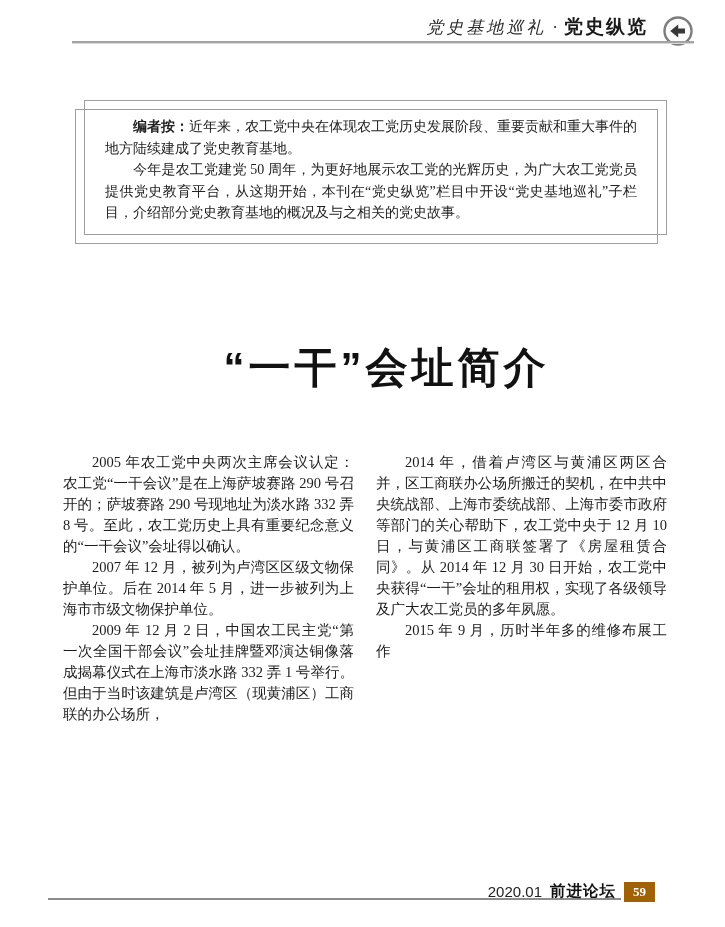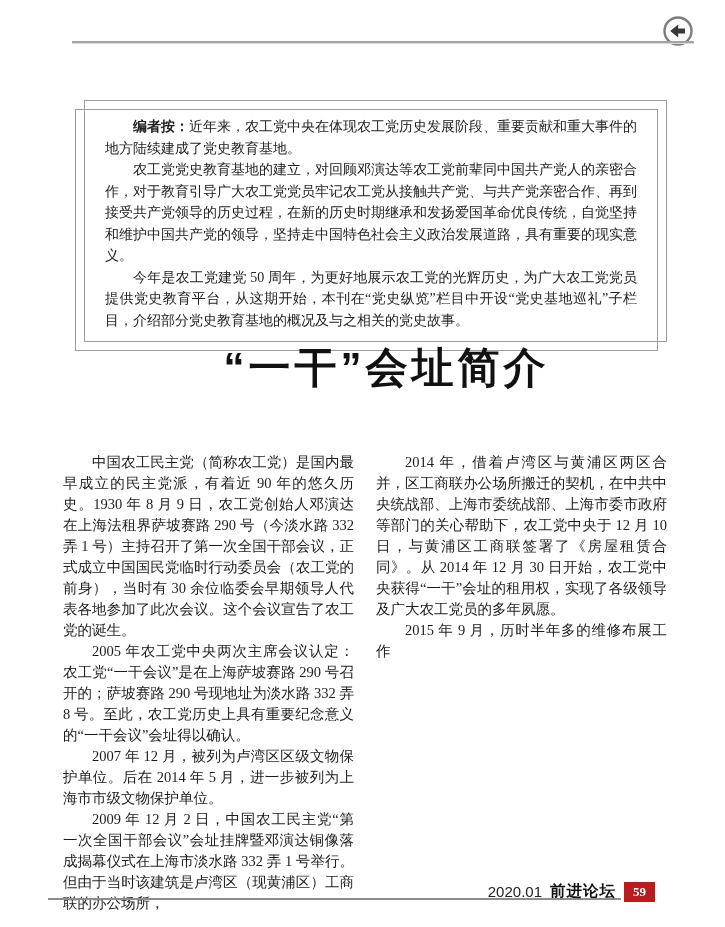--- a/index.html
+++ b/index.html
@@ -38,53 +38,56 @@
   .col{width:291px;font-size:14.5px;line-height:21px;text-align:justify;color:#1c1c1c;}
   .col p{margin:0;text-indent:2em;}
   .col p.no-indent{text-indent:0;}
 
   
   .footer-rule{position:absolute;top:898px;left:48px;width:573px;height:2px;background:#8d8d8d;}
   .footer{position:absolute;top:881px;left:0;width:655px;display:flex;justify-content:flex-end;align-items:center;}
   .issue-date{font-family:Liberation Sans, sans-serif;font-size:15px;color:#222;}
   .journal-name{font-family:"Liberation Sans","DejaVu Sans",sans-serif;font-weight:bold;font-size:15.5px;letter-spacing:1px;color:#111;margin-left:8px;}
   .page-badge{
-    margin-left:8px;width:31px;height:20px;background:#b91c1c;color:#fff;
+    margin-left:8px;width:31px;height:20px;background:#a16207;color:#fff;
     font-family:"Liberation Serif","DejaVu Serif",serif;font-weight:bold;font-size:13px;
     display:flex;align-items:center;justify-content:center;
   }
 </style>
 </head>
 <body>
 
 <div class="page">
 
+  <div class="header">
+    <span class="kicker">党史基地巡礼</span>
+    <span class="kicker-dot">·</span>
+    <span class="column-title">党史纵览</span>
+  </div>
   <span class="back-badge">
     <svg width="32" height="32" viewBox="0 0 32 32">
       <circle cx="16" cy="16" r="13.5" fill="#fbfbfb" stroke="#7d7d7d" stroke-width="2.4"></circle>
       <path d="M23 13.4 L16.2 13.4 L16.2 9.4 L8.2 16 L16.2 22.6 L16.2 18.6 L23 18.6 Z" fill="#383838"></path>
     </svg>
   </span>
   <div class="header-rule"></div>
 
   <div class="editor-box">
     <div class="frame-a"></div>
     <div class="frame-b"></div>
     <div class="editor-content">
       <p><span class="editor-lead">编者按：</span><span>近年来，农工党中央在体现农工党历史发展阶段、重要贡献和重大事件的地方陆续建成了党史教育基地。</span></p>
-      <p>农工党党史教育基地的建立，对回顾邓演达等农工党前辈同中国共产党人的亲密合作，对于教育引导广大农工党党员牢记农工党从接触共产党、与共产党亲密合作、再到接受共产党领导的历史过程，在新的历史时期继承和发扬爱国革命优良传统，自觉坚持和维护中国共产党的领导，坚持走中国特色社会主义政治发展道路，具有重要的现实意义。</p>
       <p>今年是农工党建党 50 周年，为更好地展示农工党的光辉历史，为广大农工党党员提供党史教育平台，从这期开始，本刊在“党史纵览”栏目中开设“党史基地巡礼”子栏目，介绍部分党史教育基地的概况及与之相关的党史故事。</p>
     </div>
   </div>
 
   <div class="article-title">“一干”会址简介</div>
 
   <div class="columns">
     <div class="col">
-      <p>中国农工民主党（简称农工党）是国内最早成立的民主党派，有着近 90 年的悠久历史。1930 年 8 月 9 日，农工党创始人邓演达在上海法租界萨坡赛路 290 号（今淡水路 332 弄 1 号）主持召开了第一次全国干部会议，正式成立中国国民党临时行动委员会（农工党的前身），当时有 30 余位临委会早期领导人代表各地参加了此次会议。这个会议宣告了农工党的诞生。</p>
       <p>2005 年农工党中央两次主席会议认定：农工党“一干会议”是在上海萨坡赛路 290 号召开的；萨坡赛路 290 号现地址为淡水路 332 弄 8 号。至此，农工党历史上具有重要纪念意义的“一干会议”会址得以确认。</p>
       <p>2007 年 12 月，被列为卢湾区区级文物保护单位。后在 2014 年 5 月，进一步被列为上海市市级文物保护单位。</p>
       <p>2009 年 12 月 2 日，中国农工民主党“第一次全国干部会议”会址挂牌暨邓演达铜像落成揭幕仪式在上海市淡水路 332 弄 1 号举行。但由于当时该建筑是卢湾区（现黄浦区）工商联的办公场所，</p>
     </div>
     <div class="col">
       <p>2014 年，借着卢湾区与黄浦区两区合并，区工商联办公场所搬迁的契机，在中共中央统战部、上海市委统战部、上海市委市政府等部门的关心帮助下，农工党中央于 12 月 10 日，与黄浦区工商联签署了《房屋租赁合同》。从 2014 年 12 月 30 日开始，农工党中央获得“一干”会址的租用权，实现了各级领导及广大农工党员的多年夙愿。</p>
       <p>2015 年 9 月，历时半年多的维修布展工作</p>
     </div>
   </div>
 

